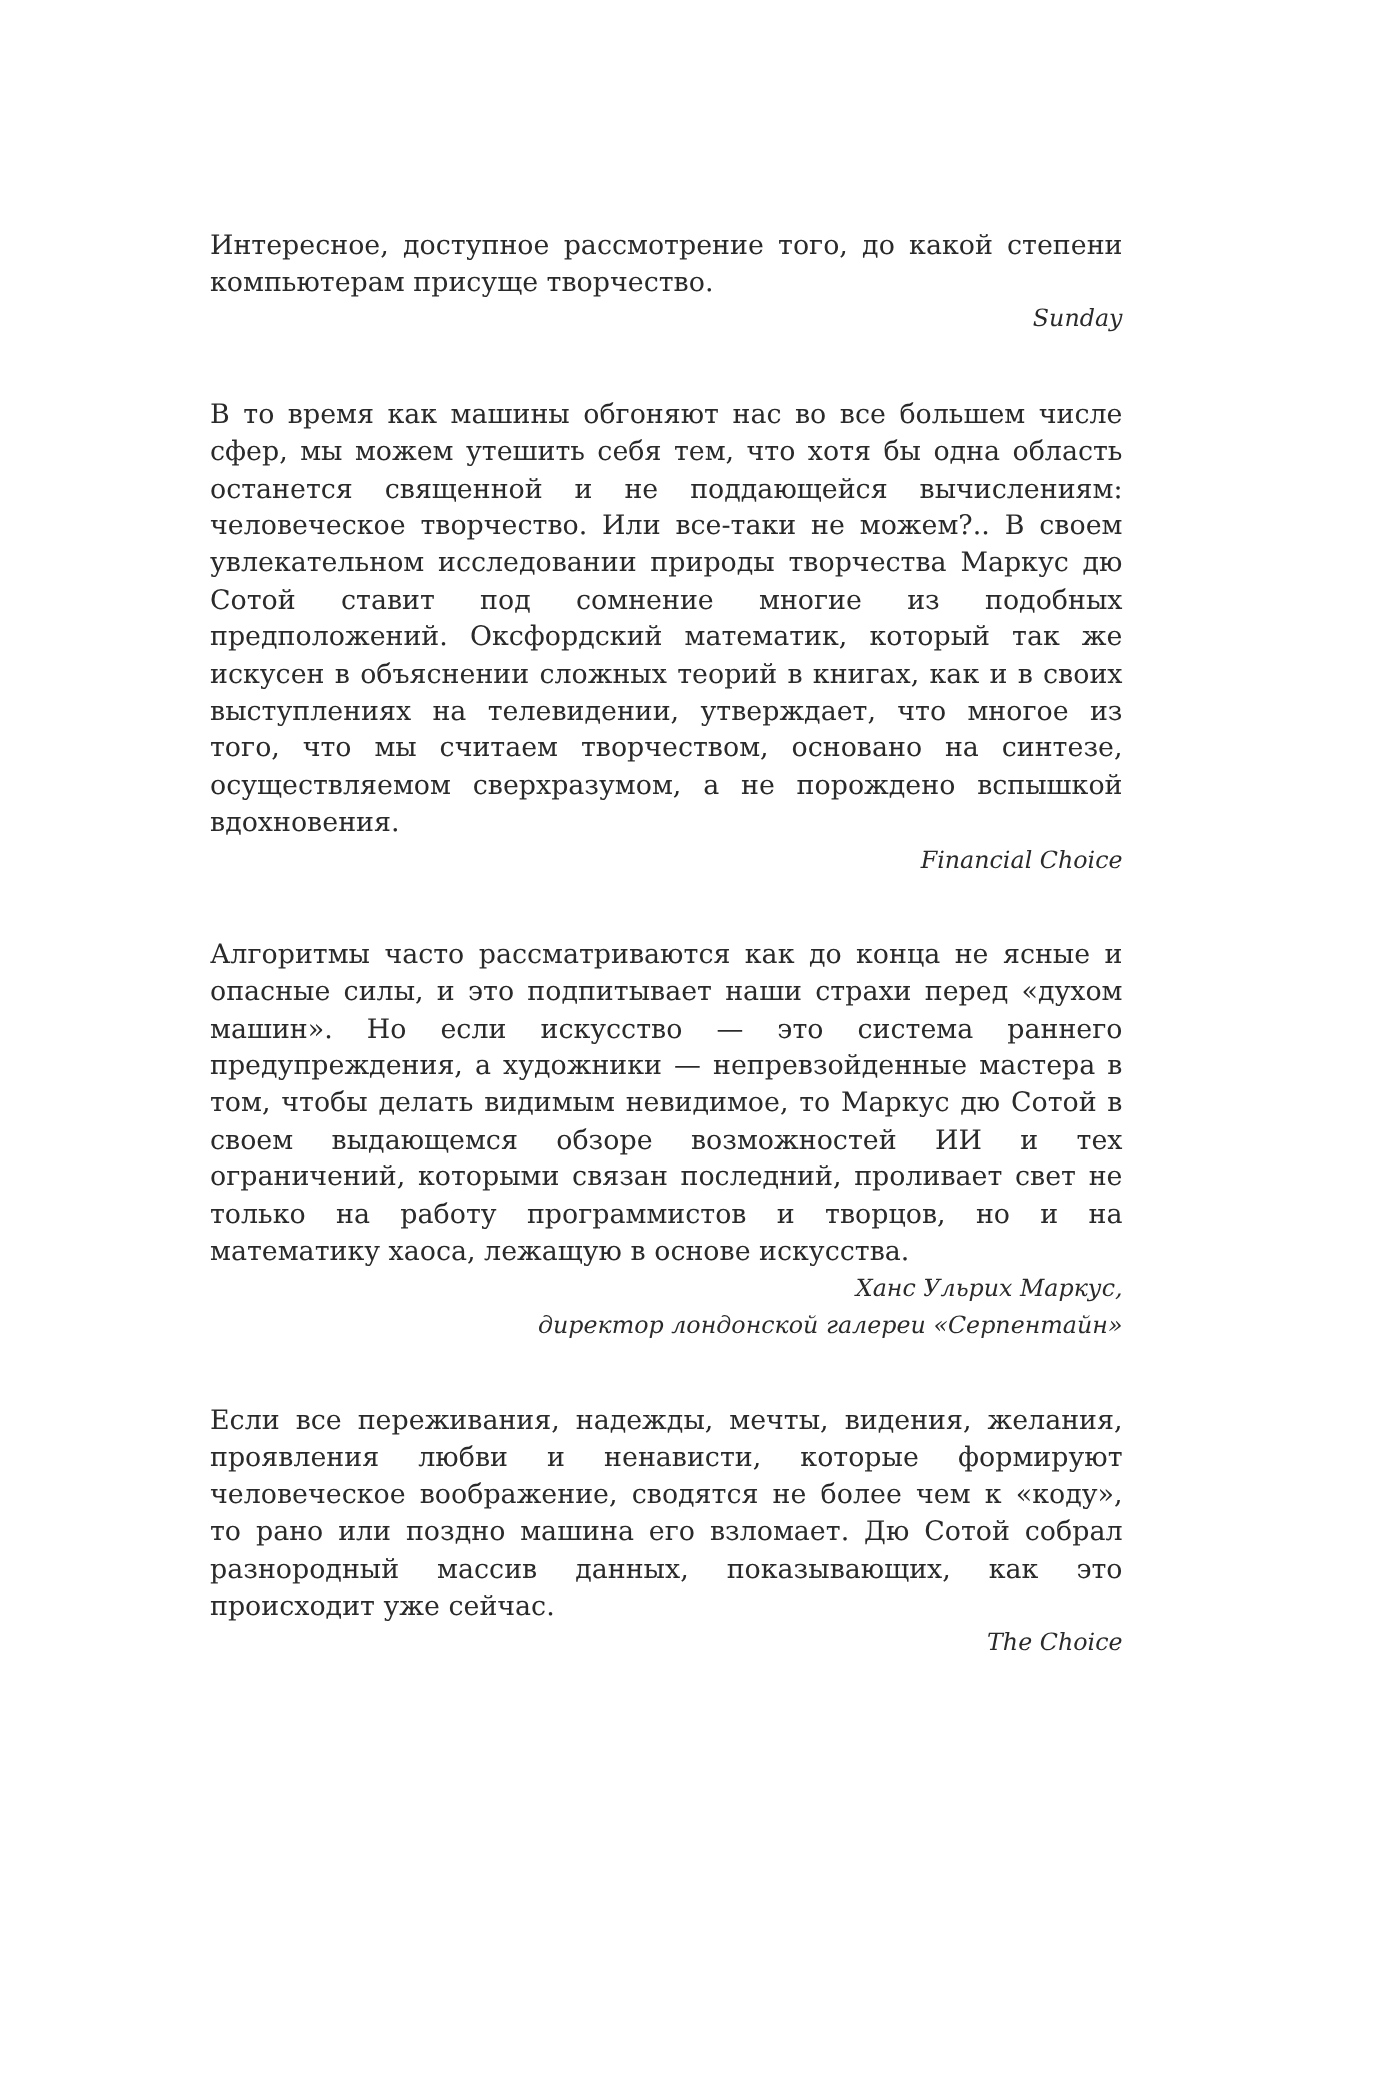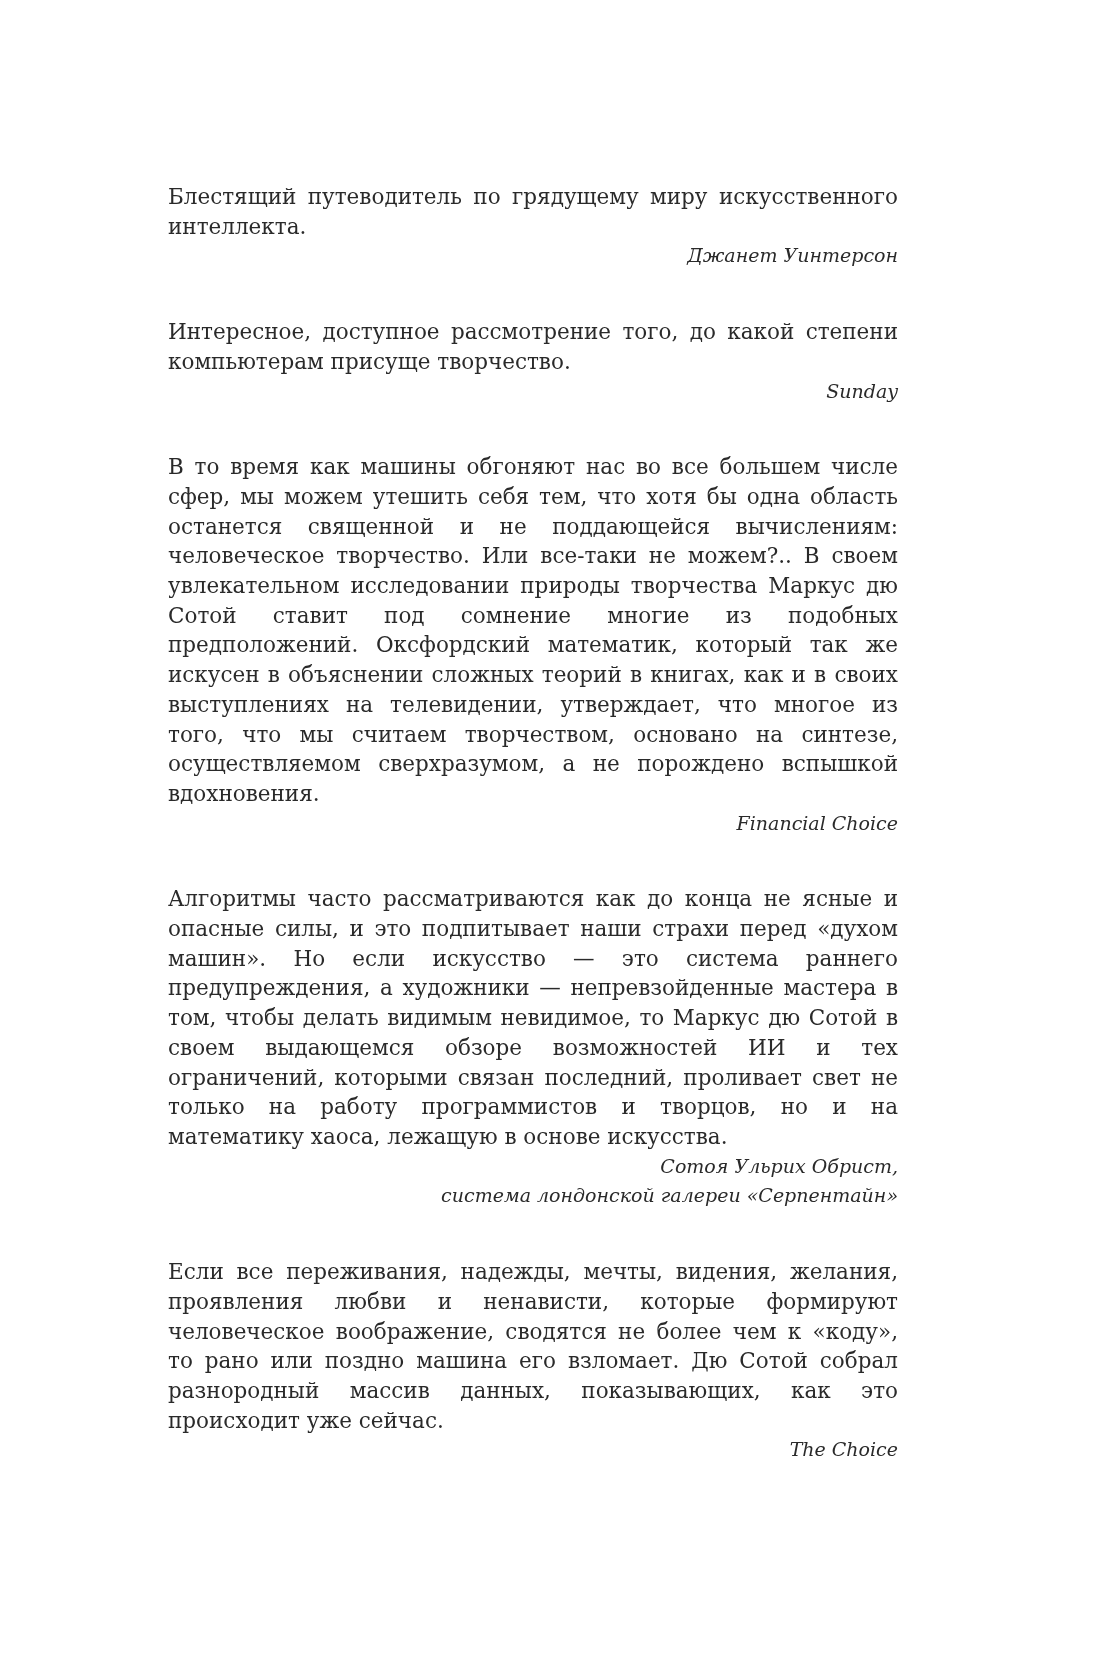--- a/index.html
+++ b/index.html
@@ -14,42 +14,36 @@
     text-align: right; font-style: italic; font-size: 19px; line-height: 29.7px;
     margin: 0 0 46px 0;
   }
   .src-line { display: block; }
 </style>
 </head>
 <body>
 
 <div class="page">
   <div>
-    <p class="blurb">Блестящий путеводитель по грядущему миру искусственного интеллекта.</p>
-    <p class="src">
-        <span class="src-line">Джанет Уинтерсон</span>
-      </p>
-  </div>
-  <div>
     <p class="blurb">Интересное, доступное рассмотрение того, до какой степени компьютерам присуще творчество.</p>
     <p class="src">
         <span class="src-line">Sunday</span>
       </p>
   </div>
   <div>
     <p class="blurb">В то время как машины обгоняют нас во все большем числе сфер, мы можем утешить себя тем, что хотя бы одна область останется священной и не поддающейся вычислениям: человеческое творчество. Или все-таки не можем?.. В своем увлекательном исследовании природы творчества Маркус дю Сотой ставит под сомнение многие из подобных предположений. Оксфордский математик, который так же искусен в объяснении сложных теорий в книгах, как и в своих выступлениях на телевидении, утверждает, что многое из того, что мы считаем творчеством, основано на синтезе, осуществляемом сверхразумом, а не порождено вспышкой вдохновения.</p>
     <p class="src">
         <span class="src-line">Financial Choice</span>
       </p>
   </div>
   <div>
     <p class="blurb">Алгоритмы часто рассматриваются как до конца не ясные и опасные силы, и это подпитывает наши страхи перед «духом машин». Но если искусство — это система раннего предупреждения, а художники — непревзойденные мастера в том, чтобы делать видимым невидимое, то Маркус дю Сотой в своем выдающемся обзоре возможностей ИИ и тех ограничений, которыми связан последний, проливает свет не только на работу программистов и творцов, но и на математику хаоса, лежащую в основе искусства.</p>
     <p class="src">
-        <span class="src-line">Сотоя Ульрих Обрист,</span>
-        <span class="src-line">система лондонской галереи «Серпентайн»</span>
+        <span class="src-line">Ханс Ульрих Маркус,</span>
+        <span class="src-line">директор лондонской галереи «Серпентайн»</span>
       </p>
   </div>
   <div>
   </div>
   <div>
     <p class="blurb">Если все переживания, надежды, мечты, видения, желания, проявления любви и ненависти, которые формируют человеческое воображение, сводятся не более чем к «коду», то рано или поздно машина его взломает. Дю Сотой собрал разнородный массив данных, показывающих, как это происходит уже сейчас.</p>
     <p class="src">
         <span class="src-line">The Choice</span>
       </p>
   </div>

